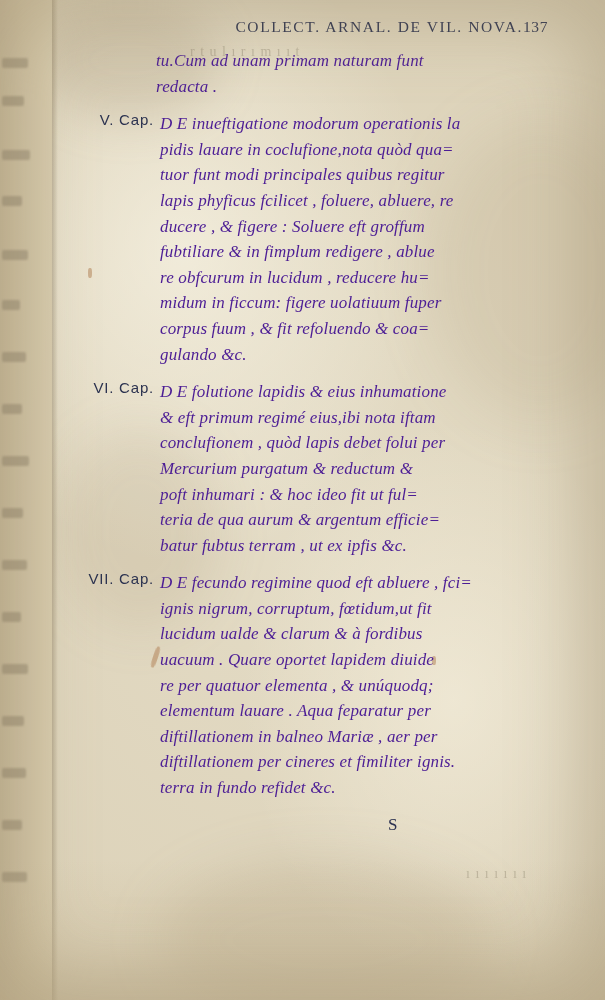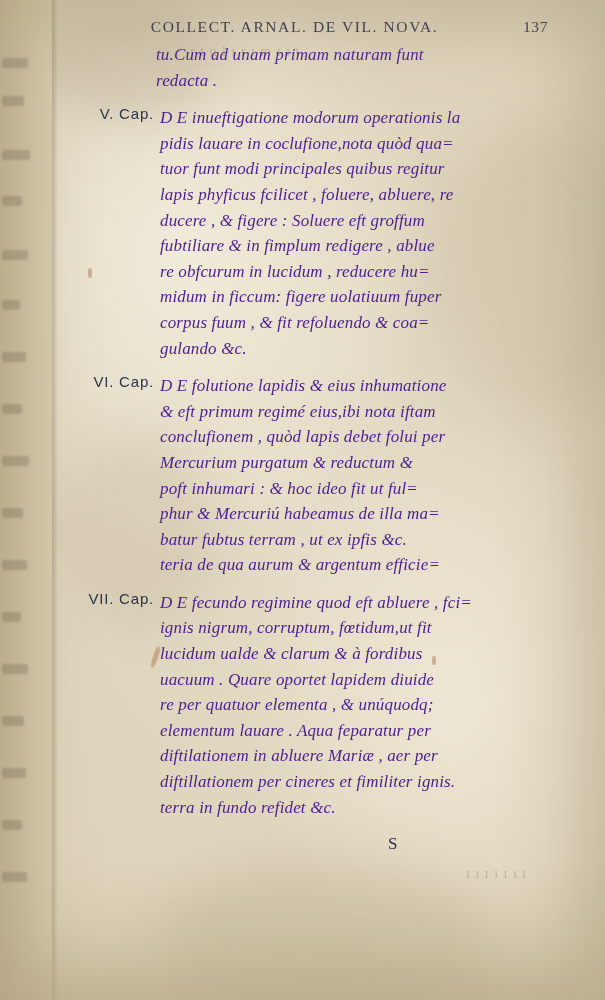--- a/index.html
+++ b/index.html
@@ -72,23 +72,23 @@
     position: absolute;
     left: 58px;
     top: 18px;
     width: 500px;
   }
   .runhead {
     font-family: "Liberation Serif", serif;
     font-size: 15.5px;
     letter-spacing: 1.6px;
     color: #2f3550;
-    text-align: center;
+    text-align: right;
     padding-left: 8px;
-    margin-bottom: 6px;
+    margin-bottom: 12px;
     white-space: nowrap;
   }
   .runhead .folio {
     float: right;
     padding-right: 10px;
     letter-spacing: 0.6px;
   }
 
   .para {
     display: flex;
@@ -223,38 +223,37 @@
     <div class="blockgap"></div>
 
     <div class="para">
       <div class="chapnum">VI. Cap.</div>
       <div class="body">
         <div class="ln">D E folutione lapidis &amp; eius inhumatione</div>
         <div class="ln">&amp; eft primum regimé eius,ibi nota iftam</div>
         <div class="ln">conclufionem , quòd lapis debet folui per</div>
         <div class="ln">Mercurium purgatum &amp; reductum &amp;</div>
         <div class="ln">poft inhumari : &amp; hoc ideo fit ut ful=</div>
-        <div class="ln">phur &amp; Mercuriú habeamus de illa ma=</div>
+        <div class="ln">teria de qua aurum &amp; argentum efficie=</div>
         <div class="ln">batur fubtus terram , ut ex ipfis &amp;c.</div>
-        <div class="ln">teria de qua aurum &amp; argentum efficie=</div>
       </div>
     </div>
 
     <div class="blockgap"></div>
 
     <div class="para">
       <div class="chapnum">VII. Cap.</div>
       <div class="body">
         <div class="ln">D E fecundo regimine quod eft abluere , fci=</div>
         <div class="ln">ignis nigrum, corruptum, fœtidum,ut fit</div>
         <div class="ln">lucidum ualde &amp; clarum &amp; à fordibus</div>
         <div class="ln">uacuum . Quare oportet lapidem diuide</div>
         <div class="ln">re per quatuor elementa , &amp; unúquodq;</div>
         <div class="ln">elementum lauare . Aqua feparatur per</div>
-        <div class="ln">diftilationem in abluere Mariæ , aer per</div>
+        <div class="ln">diftillationem in balneo Mariæ , aer per</div>
         <div class="ln">diftillationem per cineres et fimiliter ignis.</div>
         <div class="ln">terra in fundo refidet &amp;c.</div>
       </div>
     </div>
 
     <div class="sig">S</div>
   </div>
 
   <div class="bottom-wash"></div>
   <div class="edge-dark"></div>

